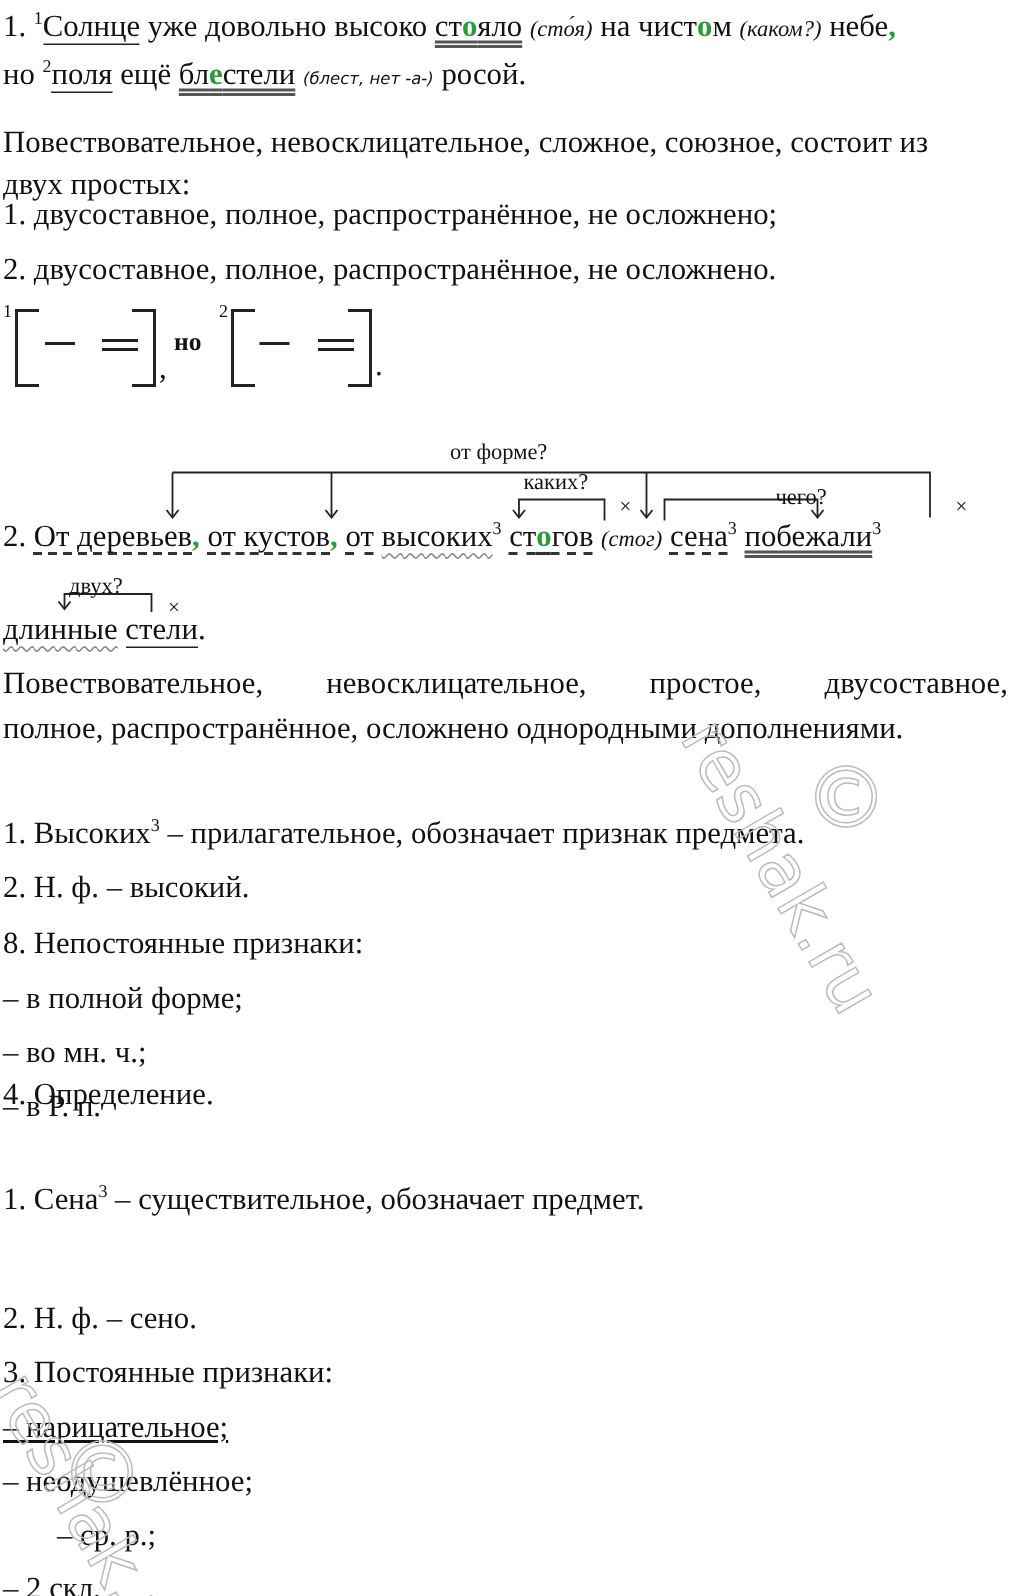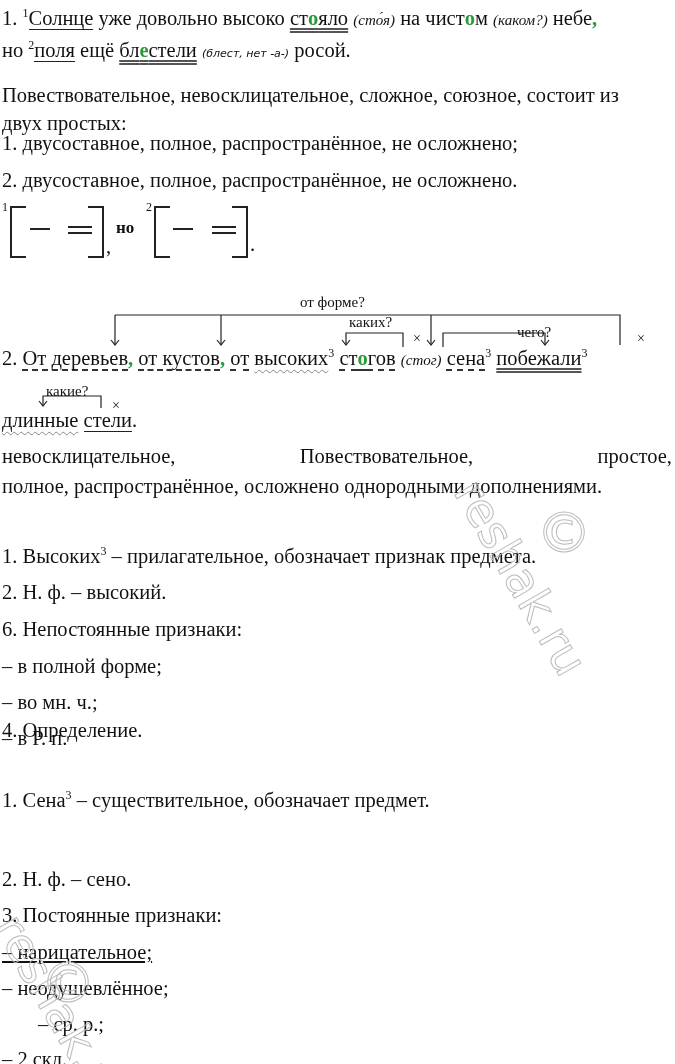--- a/index.html
+++ b/index.html
@@ -76,21 +76,21 @@
     <path d="M342,50 L346,55 L350,50"></path>
     <polyline points="443,57 443,43 545,43 545,55"></polyline>
     <path d="M541,50 L545,55 L549,50"></path>
     <polyline points="43,116 43,106 101,106 101,118"></polyline>
     <path d="M39,111 L43,116 L47,111"></path>
   </g>
 </svg>
 <span class="q" style="left:300px;top:294px;">от форме?</span>
 <span class="q" style="left:349px;top:314px;">каких?</span>
 <span class="q" style="left:473px;top:324px;margin-left:44px;">чего?</span>
-<span class="q" style="left:46px;top:383px;">какие?</span>
+<span class="q" style="left:46px;top:383px;">двух?</span>
 <span class="x" style="left:413px;top:331px;">×</span>
 <span class="x" style="left:637px;top:331px;">×</span>
 <span class="x" style="left:112px;top:398px;">×</span>
 
 <div class="line" style="top:346px;">
   <span>2.</span>
   <span class="dash">От деревьев</span><span class="green">,</span>
   <span class="dash">от кустов</span><span class="green">,</span>
   <span class="dash">от</span>
   <span class="wavy">высоких</span><sup>3</sup>
@@ -98,29 +98,30 @@
   <span class="note">(стог)</span>
   <span class="dash">сена</span><sup>3</sup>
   <span class="u2">побежали</span><sup>3</sup>
 </div>
 <div class="line" style="top:408px;">
   <span class="wavy">длинные</span>
   <span class="u1">стели</span><span>.</span>
 </div>
 
 <div class="just" style="top:444px;display:flex;justify-content:space-between;">
+  <span>Повествовательное,</span>
   <span>невосклицательное,</span>
-  <span>Повествовательное,</span>
   <span>простое,</span>
+  <span>двусоставное,</span>
 </div>
 <div class="line" style="top:474px;">полное, распространённое, осложнено однородными дополнениями.</div>
 
 <div class="line" style="top:544px;"><span>1. Высоких</span><sup>3</sup><span> – прилагательное, обозначает признак предмета.</span></div>
 <div class="line" style="top:580px;">2. Н. ф. – высокий.</div>
-<div class="line" style="top:617px;">6. Непостоянные признаки:</div>
+<div class="line" style="top:617px;">8. Непостоянные признаки:</div>
 <div class="line" style="top:654px;">– в полной форме;</div>
 <div class="line" style="top:690px;">– во мн. ч.;</div>
 <div class="line" style="top:726px;">– в Р. п.</div>
 <div class="line" style="top:718px;">4. Определение.</div>
 
 <div class="line" style="top:788px;"><span>1. Сена</span><sup>3</sup><span> – существительное, обозначает предмет.</span></div>
 <div class="line" style="top:867px;">2. Н. ф. – сено.</div>
 <div class="line" style="top:903px;">3. Постоянные признаки:</div>
 <div class="line" style="top:940px;text-decoration:underline;">– нарицательное;</div>
 <div class="line" style="top:976px;">– неодушевлённое;</div>

